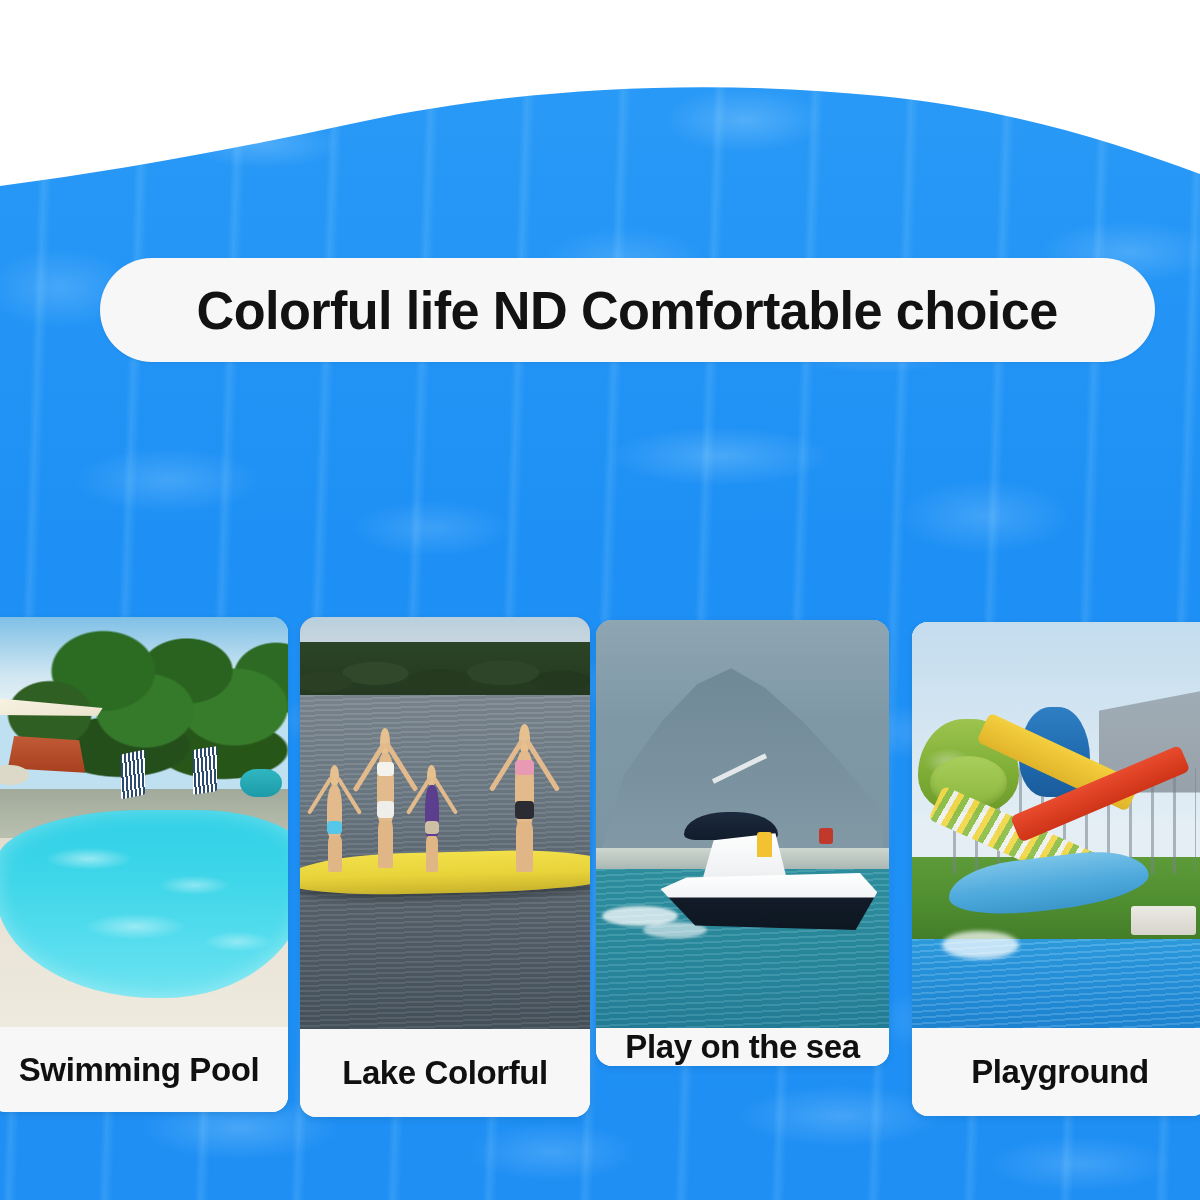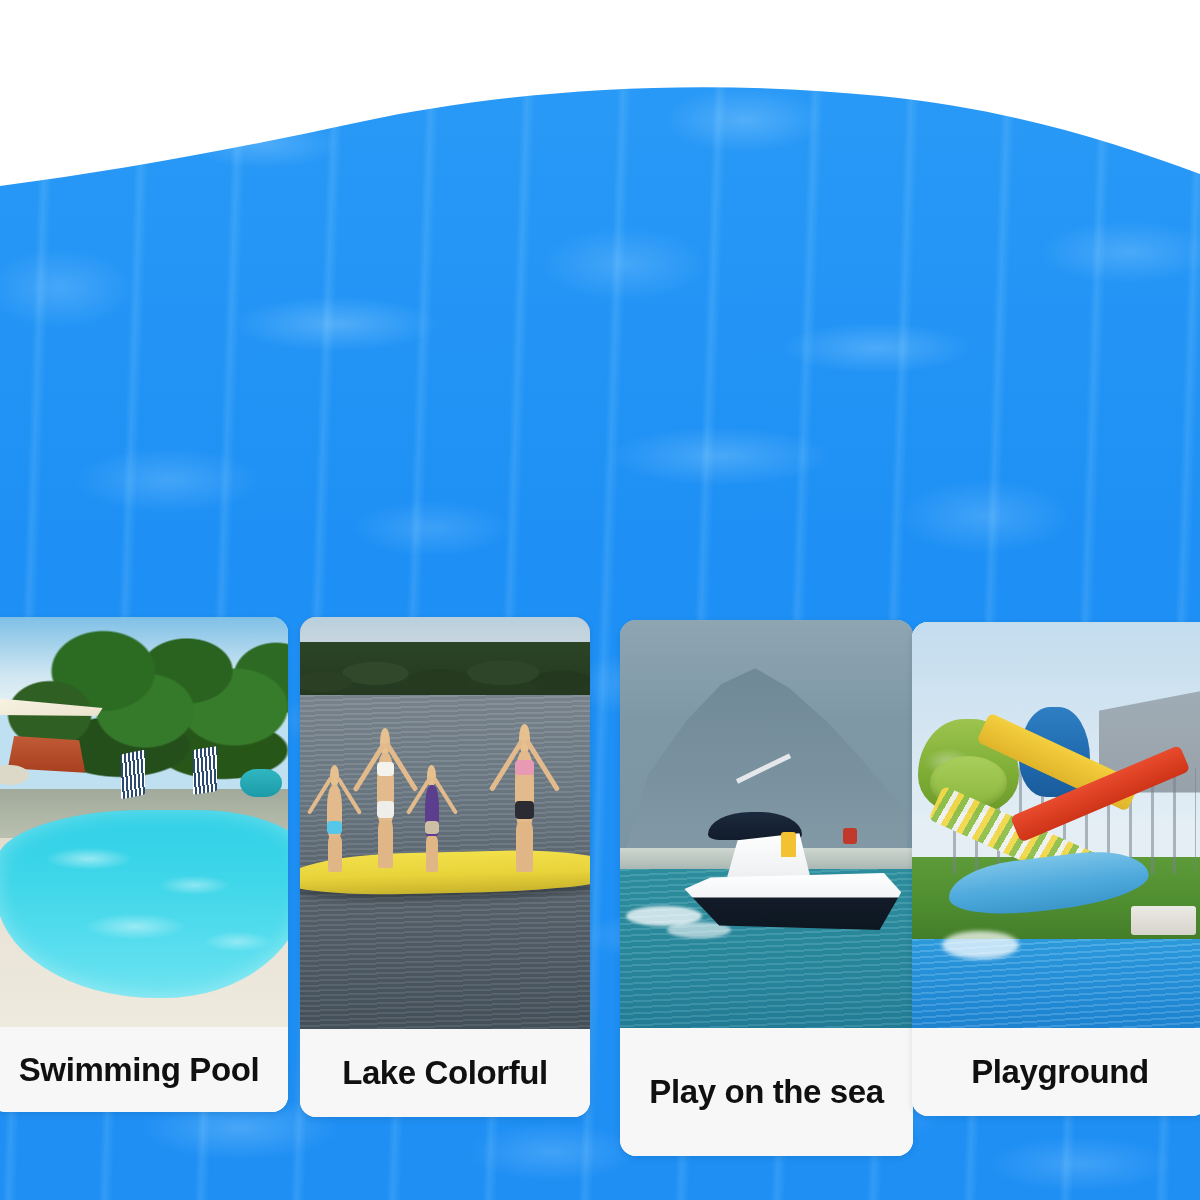--- a/index.html
+++ b/index.html
@@ -138,21 +138,21 @@
     white-space:nowrap;
     width:100%;
     text-align:center;
   }
 
   
   #card-0 { left:-10px; top:617px; width:298px; height:495px; border-top-left-radius:0; }
   #card-0 .photo   { height:410px; }
   #card-1 { left:300px; top:617px; width:290px; height:500px; }
   #card-1 .photo   { height:412px; }
-  #card-2 { left:620px; top:620px; width:293px; height:536px; }
+  #card-2 { left:596px; top:620px; width:293px; height:446px; }
   #card-2 .photo   { height:408px; }
   #card-3 { left:912px; top:622px; width:296px; height:494px; border-top-right-radius:0; }
   #card-3 .photo   { height:406px; }
 
   
   .ph-pool { position:absolute; inset:0; background:linear-gradient(180deg,#8fc9e8 0%,#a9d6ee 12%,#bfe0f0 18%); }
   .pool-sky { position:absolute; left:0; top:0; width:100%; height:20%;
     background:linear-gradient(180deg,#7fc0e6 0%,#cfe6f2 70%,#e2eef4 100%); }
   .pool-trees { position:absolute; left:4%; top:0; width:100%; height:44%;
     background:
@@ -326,20 +326,23 @@
                  L1200,1200 L0,1200 Z"></path>
       </clipPath>
     </defs>
   </svg>
 
   <div class="water-layer">
     <div class="caustics"></div>
     <div class="streaks"></div>
   </div>
 
+  <div class="title-pill">
+    <div class="title-text">Colorful life ND Comfortable choice</div>
+  </div>
 
 
   <div class="cards">
 
     <div class="card" id="card-0">
       <div class="photo">
         <div class="ph-pool">
           <div class="pool-sky"></div>
           <div class="pool-trees"></div>
           <div class="pool-umbrella"></div>

